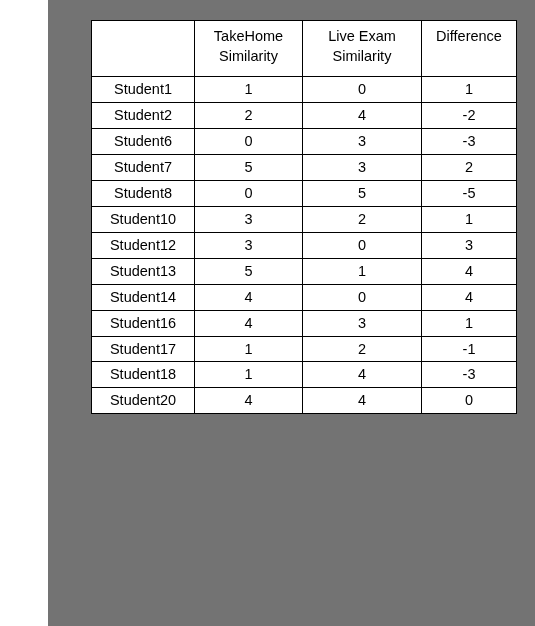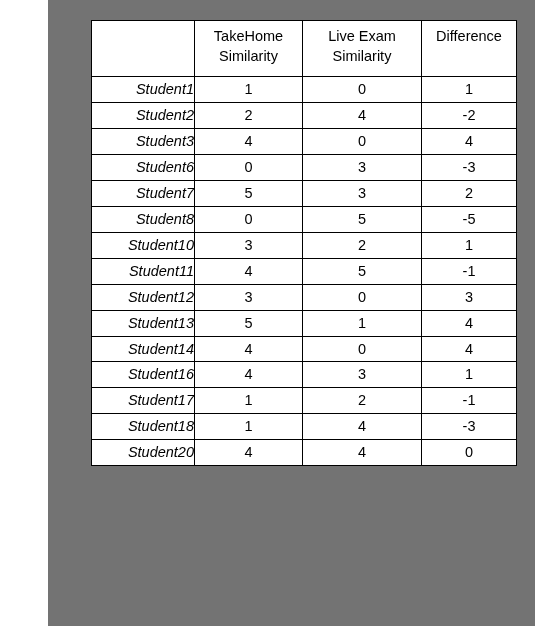--- a/index.html
+++ b/index.html
@@ -54,22 +54,21 @@
   }
   #similarity-table thead th .hdr-line {
     display: block;
   }
   #similarity-table tbody td {
     height: 24.95px;
     line-height: 24.95px;
     vertical-align: middle;
   }
   #similarity-table tbody td.label-cell {
-    text-align: right;
-    font-style: italic;
+    text-align: center;
   }
   .blank-header {
     font-size: 0;
   }
 </style>
 </head>
 <body>
 
 <div id="page">
 
@@ -108,26 +107,20 @@
           <td>0</td>
           <td>1</td>
         </tr>
         <tr>
           <td class="label-cell">Student2</td>
           <td>2</td>
           <td>4</td>
           <td>-2</td>
         </tr>
         <tr>
-          <td class="label-cell">Student3</td>
-          <td>4</td>
-          <td>0</td>
-          <td>4</td>
-        </tr>
-        <tr>
           <td class="label-cell">Student6</td>
           <td>0</td>
           <td>3</td>
           <td>-3</td>
         </tr>
         <tr>
           <td class="label-cell">Student7</td>
           <td>5</td>
           <td>3</td>
           <td>2</td>
@@ -136,26 +129,20 @@
           <td class="label-cell">Student8</td>
           <td>0</td>
           <td>5</td>
           <td>-5</td>
         </tr>
         <tr>
           <td class="label-cell">Student10</td>
           <td>3</td>
           <td>2</td>
           <td>1</td>
-        </tr>
-        <tr>
-          <td class="label-cell">Student11</td>
-          <td>4</td>
-          <td>5</td>
-          <td>-1</td>
         </tr>
         <tr>
           <td class="label-cell">Student12</td>
           <td>3</td>
           <td>0</td>
           <td>3</td>
         </tr>
         <tr>
           <td class="label-cell">Student13</td>
           <td>5</td>

